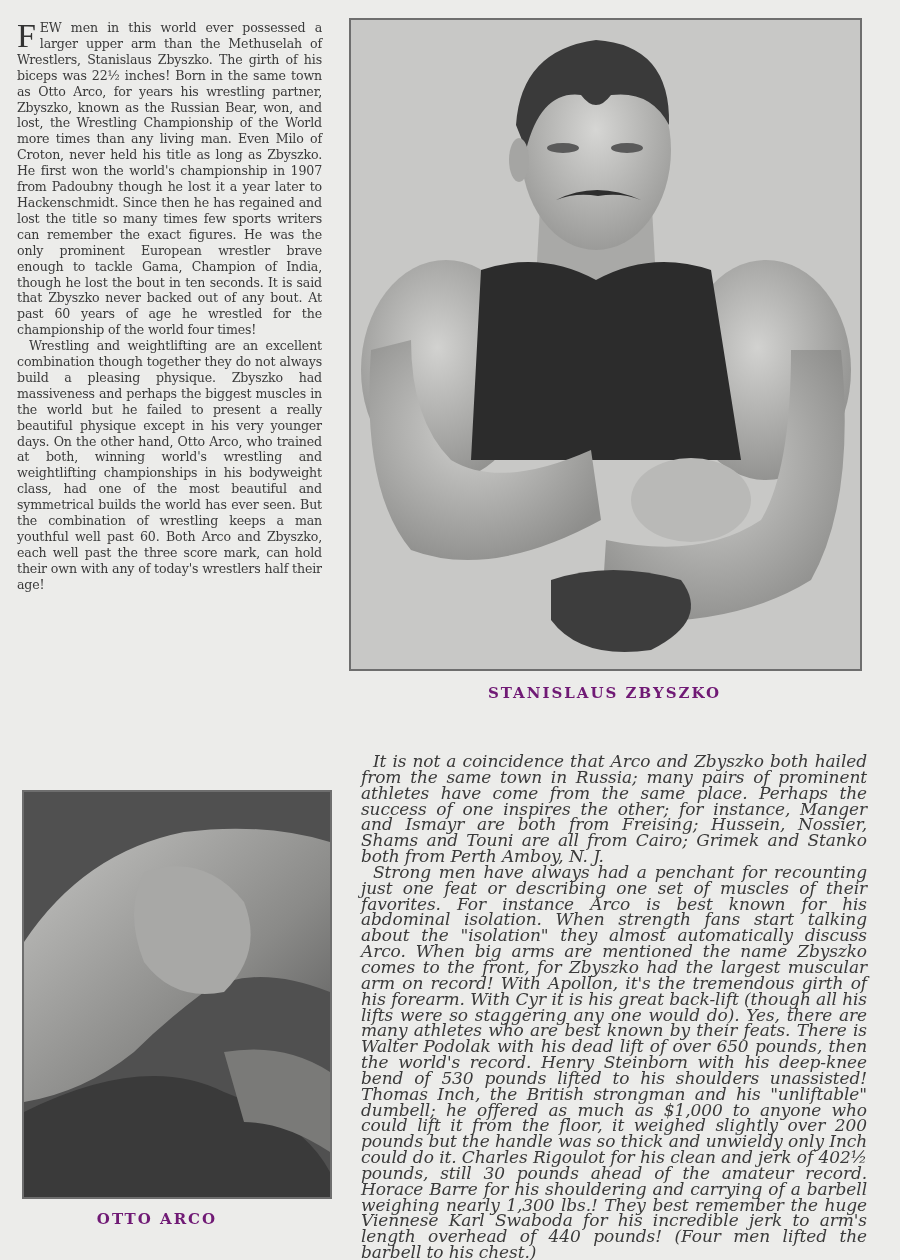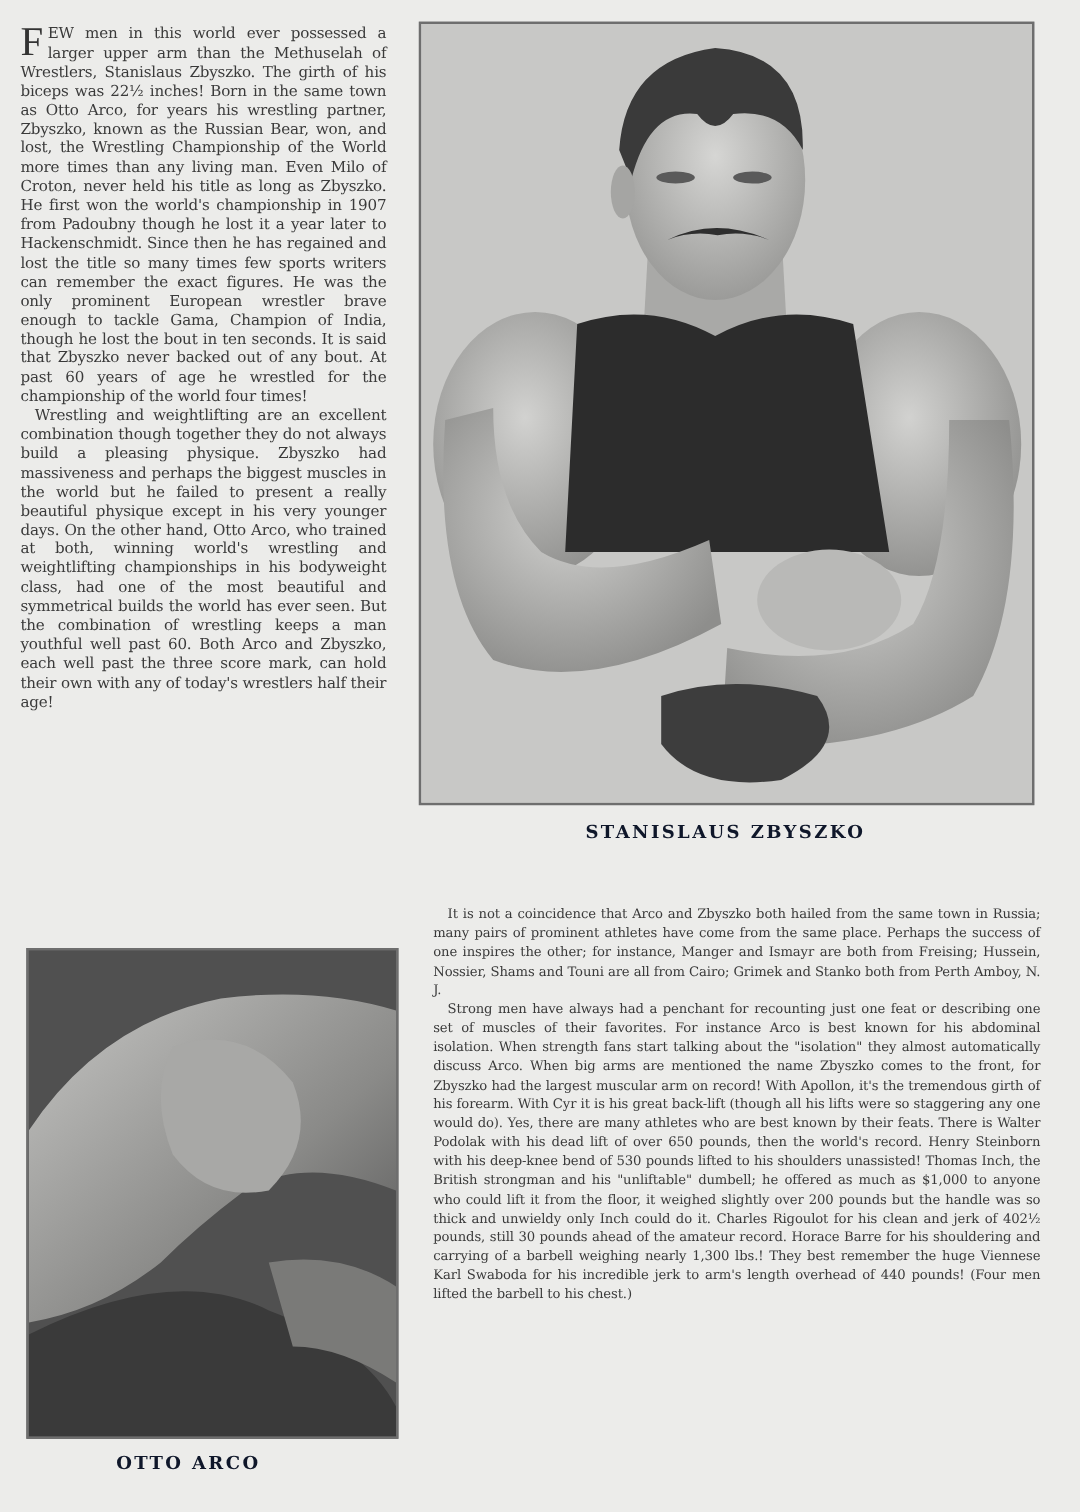--- a/index.html
+++ b/index.html
@@ -21,28 +21,29 @@
     color: #333; font-family: "Liberation Serif", serif;
   }
   .photo {
     position: absolute; border: 2px solid #6e6e6e; overflow: hidden;
   }
   .photo svg { display: block; width: 100%; height: 100%; }
   .photo-zbyszko { left: 349px; top: 18px; width: 509px; height: 649px; background: #c9c9c7; }
   .photo-arco { left: 22px; top: 790px; width: 306px; height: 405px; background: #555; }
   .caption {
     position: absolute; font-family: "DejaVu Serif", serif; font-weight: bold;
-    letter-spacing: 2px; color: #0f172a; font-size: 15px; text-align: center;
+    letter-spacing: 2px; color: #701a75; font-size: 15px; text-align: center;
   }
   .cap-zbyszko { left: 349px; width: 511px; top: 684px; }
   .cap-arco { left: 4px; width: 306px; top: 1210px; }
   .col-right {
     position: absolute; left: 361px; top: 754px; width: 506px;
-    font-size: 11px; line-height: 15.85px; text-align: justify;
+    font-size: 17px; line-height: 15.85px; text-align: justify;
     letter-spacing: -0.1px;
+    font-style: italic;
   }
   .col-right p { margin: 0; text-indent: 12px; }
 </style>
 </head>
 <body>
 
 <div class="col-left">
   <p class="first"><span class="dropcap">F</span><span>EW men in this world ever possessed a larger upper arm than the Methuselah of Wrestlers, Stanislaus Zbyszko. The girth of his biceps was 22½ inches! Born in the same town as Otto Arco, for years his wrestling partner, Zbyszko, known as the Russian Bear, won, and lost, the Wrestling Championship of the World more times than any living man. Even Milo of Croton, never held his title as long as Zbyszko. He first won the world's championship in 1907 from Padoubny though he lost it a year later to Hackenschmidt. Since then he has regained and lost the title so many times few sports writers can remember the exact figures. He was the only prominent European wrestler brave enough to tackle Gama, Champion of India, though he lost the bout in ten seconds. It is said that Zbyszko never backed out of any bout. At past 60 years of age he wrestled for the championship of the world four times!</span></p>
   <p>Wrestling and weightlifting are an excellent combination though together they do not always build a pleasing physique. Zbyszko had massiveness and perhaps the biggest muscles in the world but he failed to present a really beautiful physique except in his very younger days. On the other hand, Otto Arco, who trained at both, winning world's wrestling and weightlifting championships in his bodyweight class, had one of the most beautiful and symmetrical builds the world has ever seen. But the combination of wrestling keeps a man youthful well past 60. Both Arco and Zbyszko, each well past the three score mark, can hold their own with any of today's wrestlers half their age!</p>
 </div>

